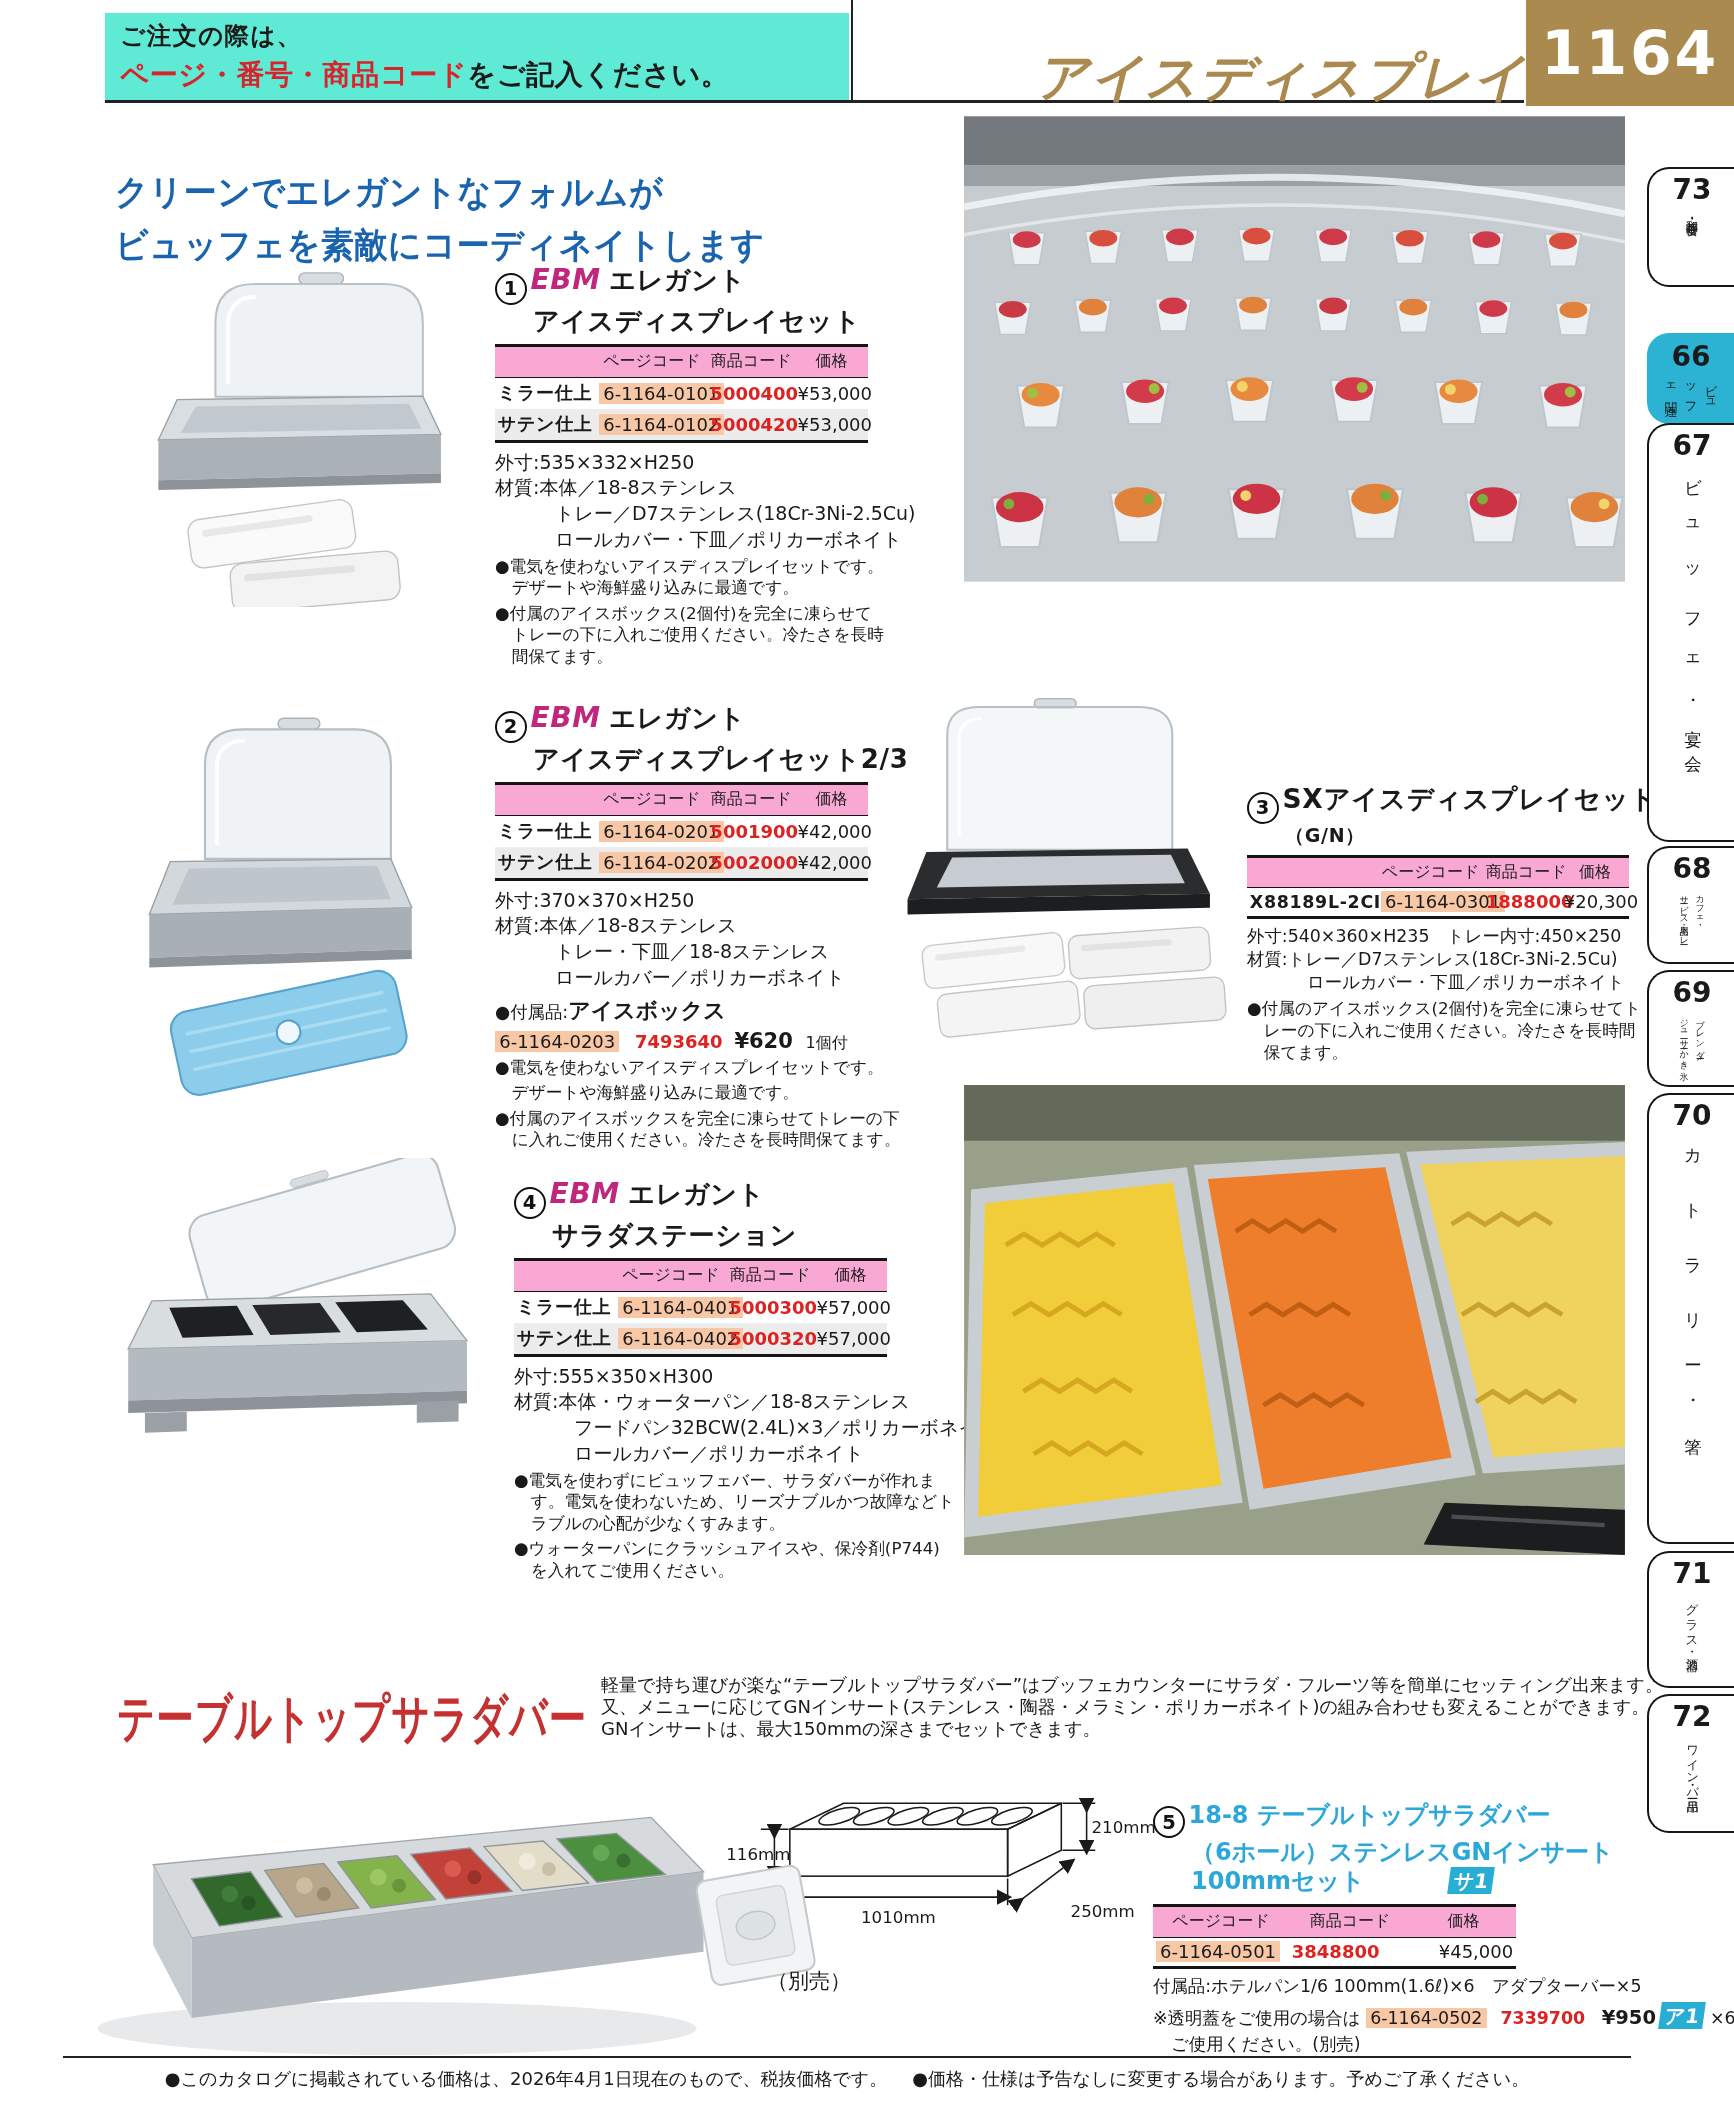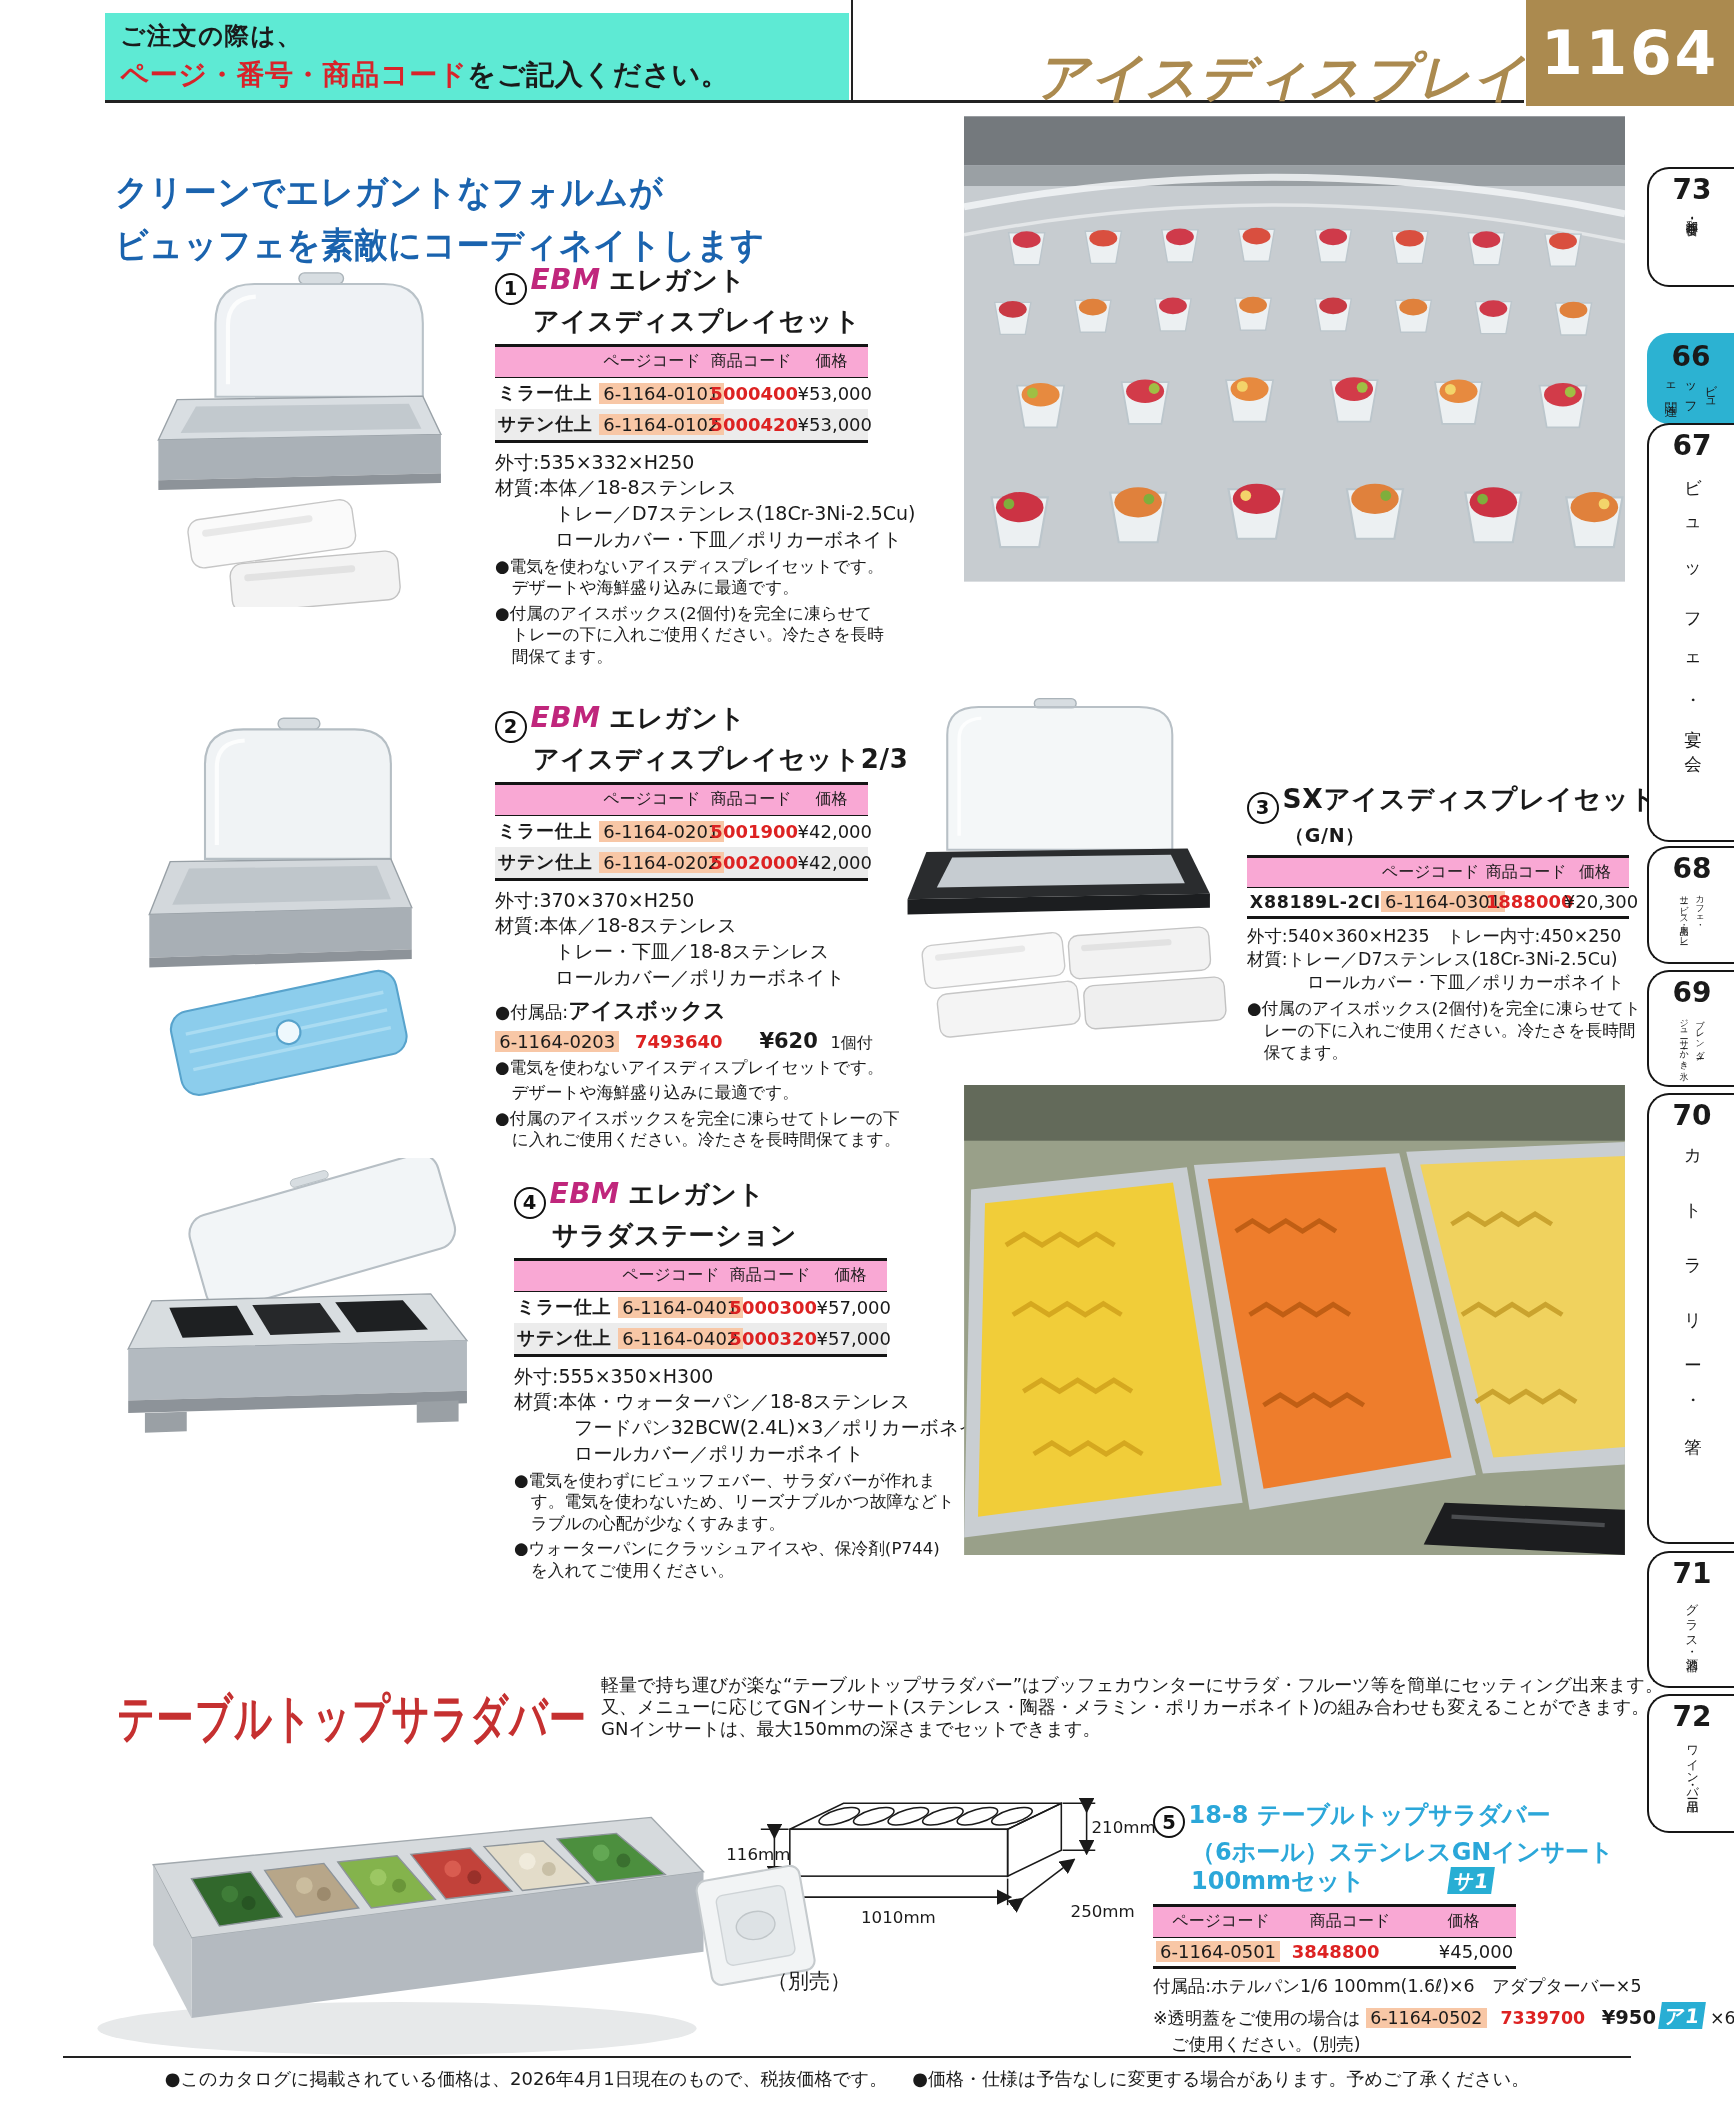--- a/index.html
+++ b/index.html
@@ -38,21 +38,21 @@
   .pk{background:#f8c7a6;padding:0 4.2px;display:inline-block;}
   .rc{color:#dd2222;font-weight:bold;}
   td.pr{text-align:right;font-size:19.5px;}
 
   .spec-line{font-size:19px;line-height:1.35;white-space:nowrap;}
   .ind{padding-left:60px;}
   .note{font-size:16.7px;line-height:1.3;text-indent:-16.7px;padding-left:16.7px;margin-top:3.5px;}
   .acc-line{font-size:17.4px;margin-top:5.6px;white-space:nowrap;}
   .acc-name{font-size:22px;font-weight:bold;}
   .acc-codes{font-size:18px;margin-top:2.8px;white-space:nowrap;}
-  .acc-price{font-size:21px;font-weight:bold;margin-left:31px;}
+  .acc-price{font-size:21px;font-weight:bold;margin-left:6px;}
   .acc-qty{font-size:16px;margin-left:7px;}
 
   .badge{display:inline-block;background:#28aed4;color:#fff;font-weight:bold;font-size:20px;line-height:1;
          padding:3.5px 4.9px;transform:skewX(-8deg);margin-left:12.5px;vertical-align:1.4px;}
 
   
   .salad-head{left:117px;top:1684px;font-size:52px;font-weight:bold;color:#c53030;white-space:nowrap;
               transform:scaleX(.72);transform-origin:left top;letter-spacing:1.4px;}
   .salad-desc{left:601px;top:1674px;font-size:18px;line-height:1.22;color:#1a1a1a;}
   .salad-desc div{white-space:nowrap;}

